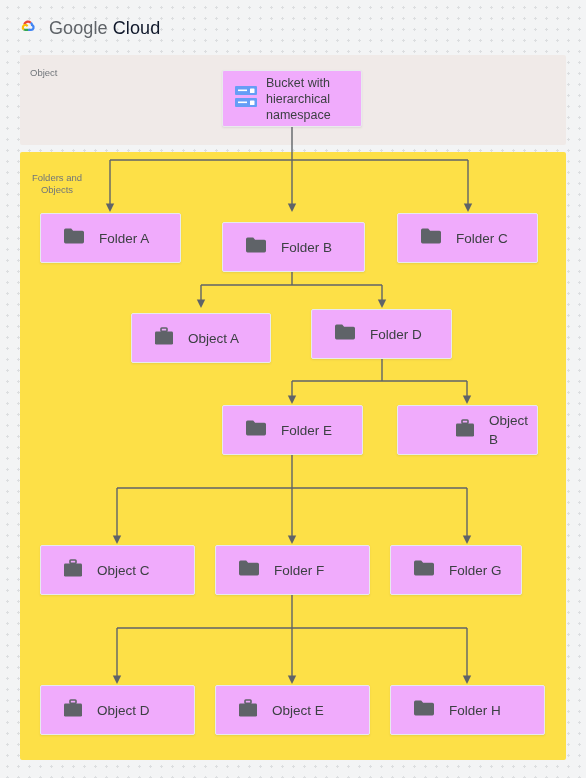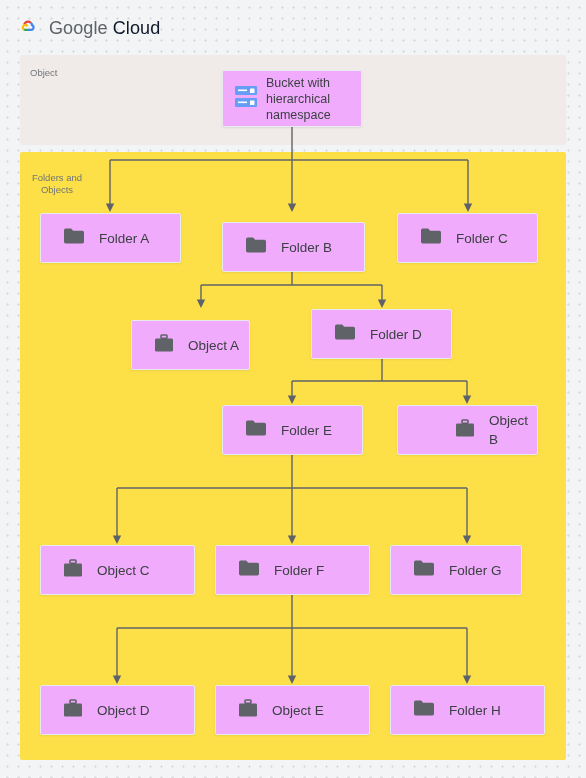--- a/index.html
+++ b/index.html
@@ -200,21 +200,21 @@
 </div>
 <div class="node row-node" style="left:397px; top:213px; width:141px;">
   <span class="ico">
     <svg width="22" height="18" viewBox="0 0 22 18">
         <path d="M1 3.2a1.6 1.6 0 011.6-1.6h5.6l1.9 2.1H19.4A1.6 1.6 0 0121 5.3v9.5a1.6 1.6 0 01-1.6 1.6H2.6A1.6 1.6 0 011 14.8z" fill="#5f6368"></path>
       </svg>
   </span>
   <span class="lbl">Folder C</span>
 </div>
 
-<div class="node row-node" style="left:131px; top:320px; width:119px;">
+<div class="node row-node" style="left:131px; top:313px; width:140px;">
   <span class="ico">
     <svg width="20" height="19" viewBox="0 0 20 19">
         <rect x="7" y="1" width="6" height="3.2" rx="0.8" fill="none" stroke="#5f6368" stroke-width="1.6"></rect>
         <rect x="1" y="4.6" width="18" height="13" rx="1.4" fill="#5f6368"></rect>
       </svg>
   </span>
   <span class="lbl">Object A</span>
 </div>
 <div class="node row-node" style="left:311px; top:309px; width:141px;">
   <span class="ico">

